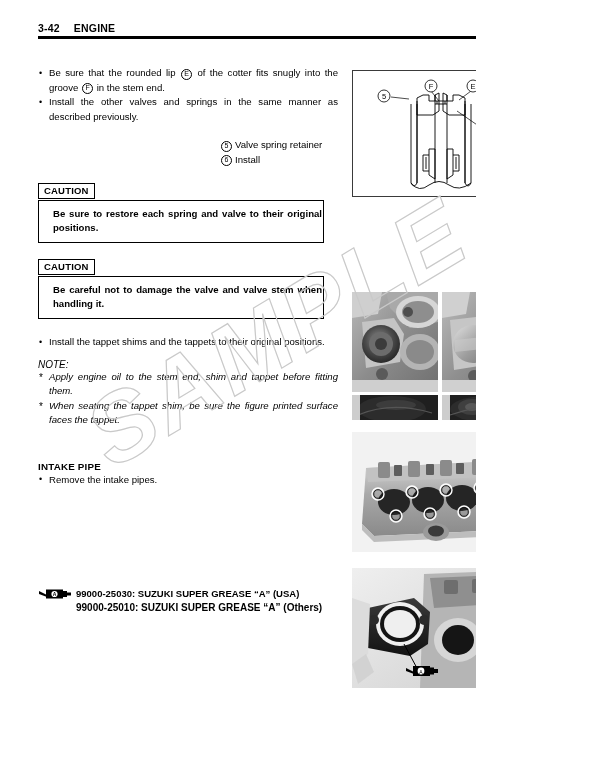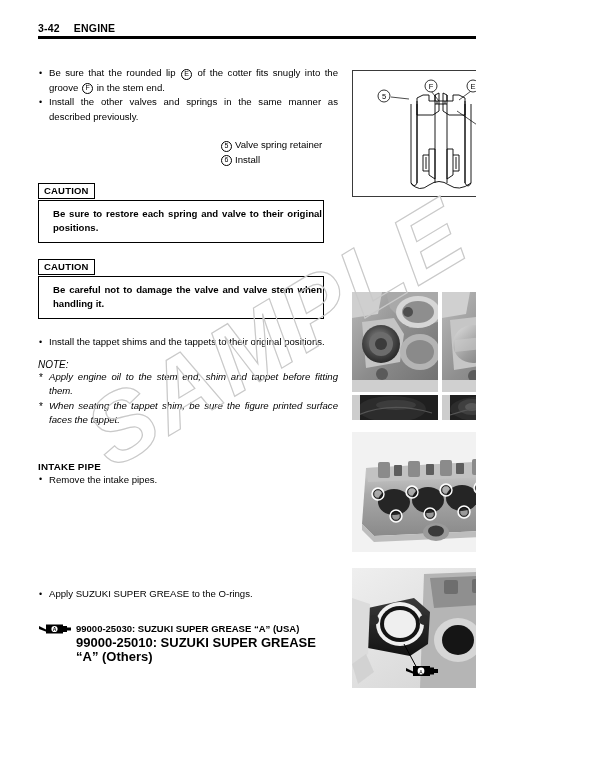--- a/index.html
+++ b/index.html
@@ -146,21 +146,21 @@
   .spec-row {
     display: flex;
     align-items: flex-start;
     font-size: 9.5px;
     font-weight: bold;
     line-height: 14px;
     margin-top: 20px;
   }
   .spec-text { margin-left: 4px; }
   .spec-row-indent {
-    font-size: 13px;
+    font-size: 10px;
     font-weight: bold;
     line-height: 14px;
     padding-left: 38px;
   }
   .grease-icon {
     flex: none;
     width: 34px;
     height: 12px;
     margin-top: 1px;
   }
@@ -256,23 +256,20 @@
     <div class="note-item">When seating the tappet shim, be sure the figure printed surface faces the tappet.</div>
 
     <div style="margin-top:33px;">
       <div class="section-head">INTAKE PIPE</div>
       <ul class="bullet-list">
         <li class="bullet-item">Remove the intake pipes.</li>
       </ul>
     </div>
 
     <div style="margin-top:100px;">
-      <ul class="bullet-list">
-        <li class="bullet-item">Apply SUZUKI SUPER GREASE to the O-rings.</li>
-      </ul>
 
       <div class="spec-row">
         <span class="grease-icon">
           <svg width="34" height="12" viewBox="0 0 34 12">
             <path d="M1 3 L9 7 L9 9 L1 6 Z" fill="#000"></path>
             <rect x="8" y="1.5" width="17" height="9" fill="#000"></rect>
             <circle cx="16.5" cy="6" r="3.1" fill="#fff"></circle>
             <text x="16.5" y="8.4" font-family="Liberation Sans, sans-serif" font-size="5" text-anchor="middle" fill="#000">A</text>
             <rect x="25" y="3" width="4" height="6" fill="#000"></rect>
             <rect x="29" y="4.5" width="4" height="3" fill="#000"></rect>

